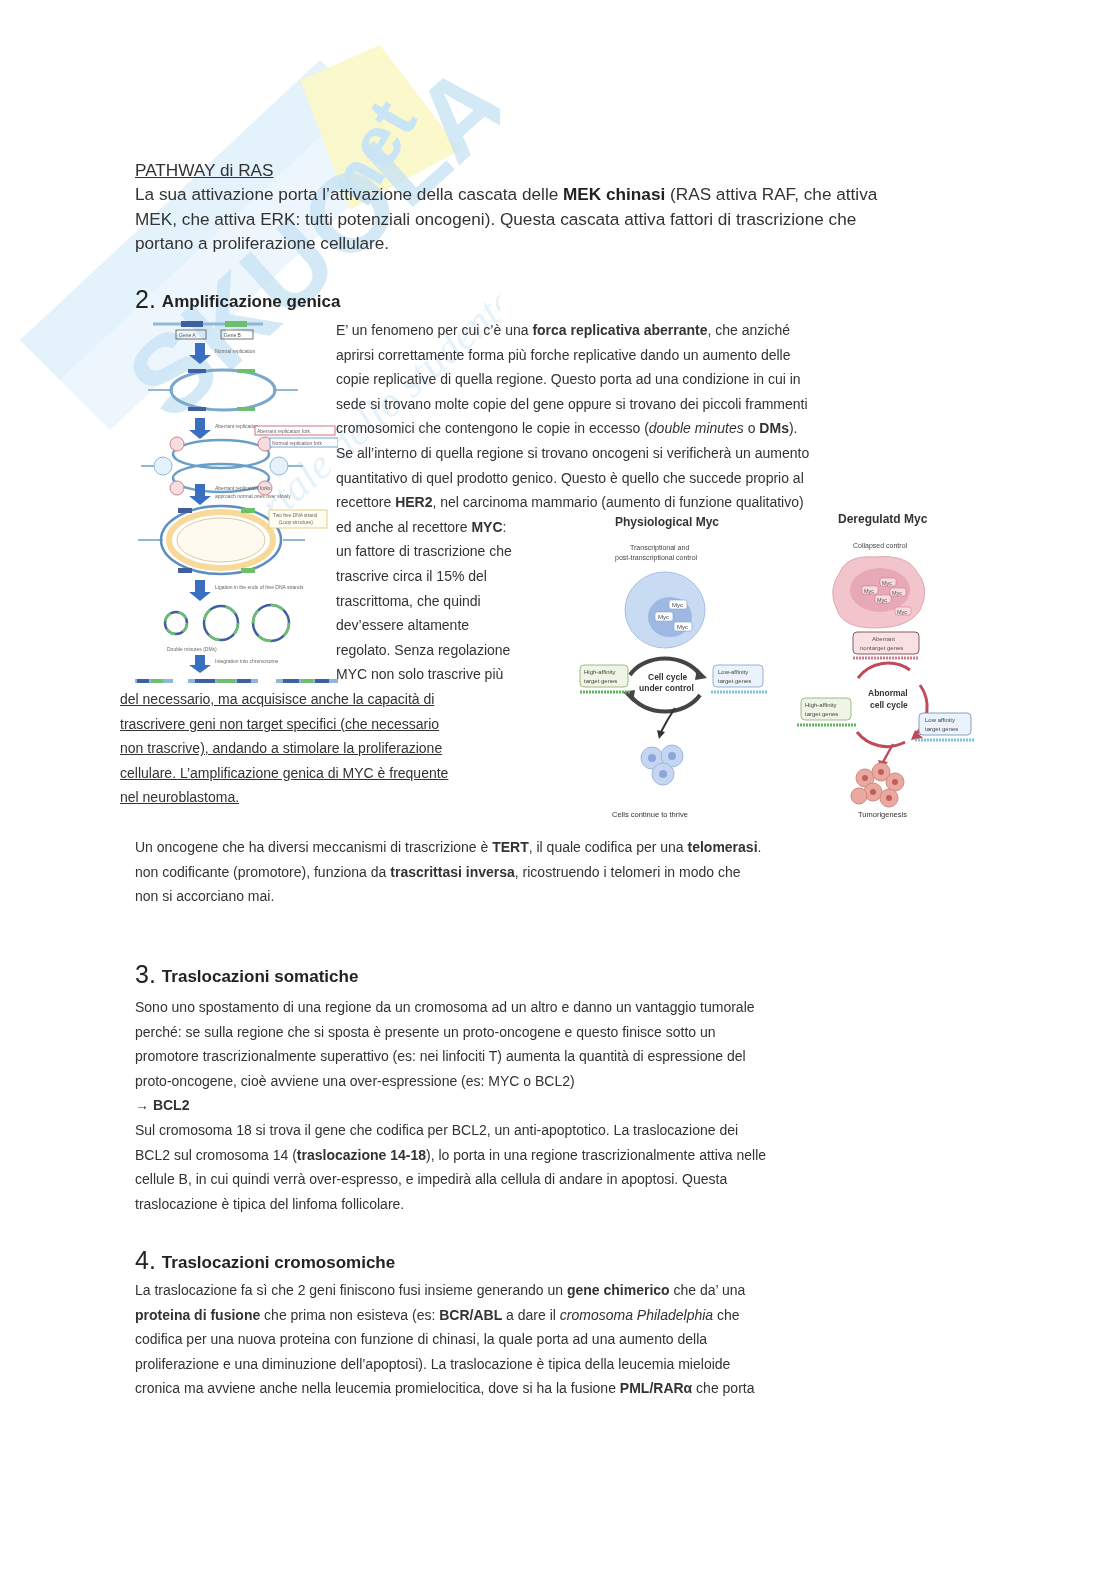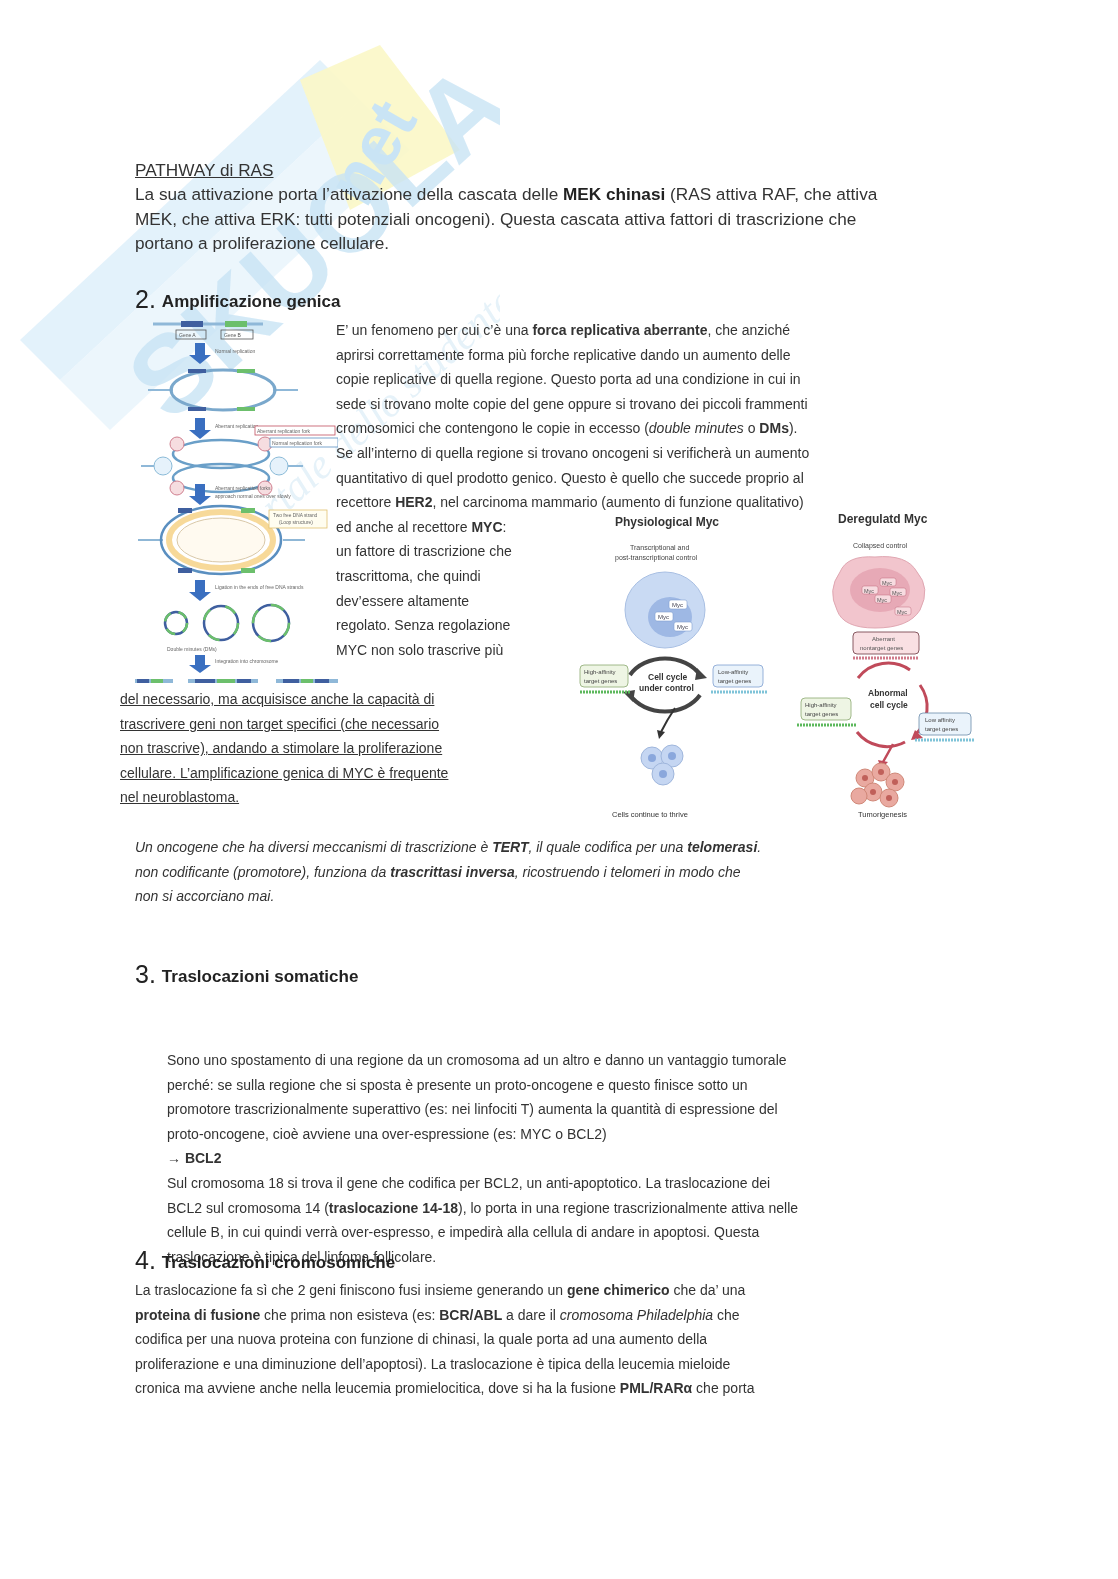--- a/index.html
+++ b/index.html
@@ -135,20 +135,21 @@
     <div><span>E’ un fenomeno per cui c’è una </span><b>forca replicativa aberrante</b><span>, che anziché</span></div>
     <div>aprirsi correttamente forma più forche replicative dando un aumento delle</div>
     <div>copie replicative di quella regione. Questo porta ad una condizione in cui in</div>
     <div>sede si trovano molte copie del gene oppure si trovano dei piccoli frammenti</div>
     <div><span>cromosomici che contengono le copie in eccesso (</span><i>double minutes</i><span> o </span><b>DMs</b><span>).</span></div>
     <div>Se all’interno di quella regione si trovano oncogeni si verificherà un aumento</div>
     <div>quantitativo di quel prodotto genico. Questo è quello che succede proprio al</div>
     <div><span>recettore </span><b>HER2</b><span>, nel carcinoma mammario (aumento di funzione qualitativo)</span></div>
     <div><span>ed anche al recettore </span><b>MYC</b><span>:</span></div>
     <div>un fattore di trascrizione che</div>
+    <div>trascrive circa il 15% del</div>
     <div>trascrittoma, che quindi</div>
     <div>dev’essere altamente</div>
     <div>regolato. Senza regolazione</div>
     <div>MYC non solo trascrive più</div>
   </div>
 
   <div class="wrap-text" style="left:120px; top:687px;text-decoration:underline;">
     <div>del necessario, ma acquisisce anche la capacità di</div>
     <div>trascrivere geni non target specifici (che necessario</div>
     <div>non trascrive), andando a stimolare la proliferazione</div>
@@ -236,28 +237,28 @@
       <circle cx="284" cy="286" r="8" fill="#e9a9a0" stroke="#d08878"></circle>
       <circle cx="290" cy="268" r="3" fill="#c0605a"></circle>
         <circle cx="306" cy="262" r="3" fill="#c0605a"></circle>
         <circle cx="320" cy="272" r="3" fill="#c0605a"></circle>
         <circle cx="298" cy="282" r="3" fill="#c0605a"></circle>
         <circle cx="314" cy="288" r="3" fill="#c0605a"></circle>
       <text x="283" y="307" font-size="7.5" fill="#333">Tumorigenesis</text>
     </svg>
   </div>
 
-  <div class="wrap-text" style="left:135px; top:835px;font-style:italic;">
+  <div class="wrap-text" style="left:135px; top:835px;">
     <div><span>Un oncogene che ha diversi meccanismi di trascrizione è </span><b>TERT</b><span>, il quale codifica per una </span><b>telomerasi</b><span>.</span></div>
     <div><span>non codificante (promotore), funziona da </span><b>trascrittasi inversa</b><span>, ricostruendo i telomeri in modo che</span></div>
     <div>non si accorciano mai.</div>
   </div>
 
   <div class="sec-title" style="top:960px;"><span class="num">3.</span><span>Traslocazioni somatiche</span></div>
-  <div class="wrap-text" style="left:135px; top:1048px;margin-left:32px;">
+  <div class="wrap-text" style="left:135px; top:995px;">
     <div>Sono uno spostamento di una regione da un cromosoma ad un altro e danno un vantaggio tumorale</div>
     <div>perché: se sulla regione che si sposta è presente un proto-oncogene e questo finisce sotto un</div>
     <div>promotore trascrizionalmente superattivo (es: nei linfociti T) aumenta la quantità di espressione del</div>
     <div>proto-oncogene, cioè avviene una over-espressione (es: MYC o BCL2)</div>
     <div><b>→ BCL2</b></div>
     <div>Sul cromosoma 18 si trova il gene che codifica per BCL2, un anti-apoptotico. La traslocazione dei</div>
     <div><span>BCL2 sul cromosoma 14 (</span><b>traslocazione 14-18</b><span>), lo porta in una regione trascrizionalmente attiva nelle</span></div>
     <div>cellule B, in cui quindi verrà over-espresso, e impedirà alla cellula di andare in apoptosi. Questa</div>
     <div>traslocazione è tipica del linfoma follicolare.</div>
   </div>

